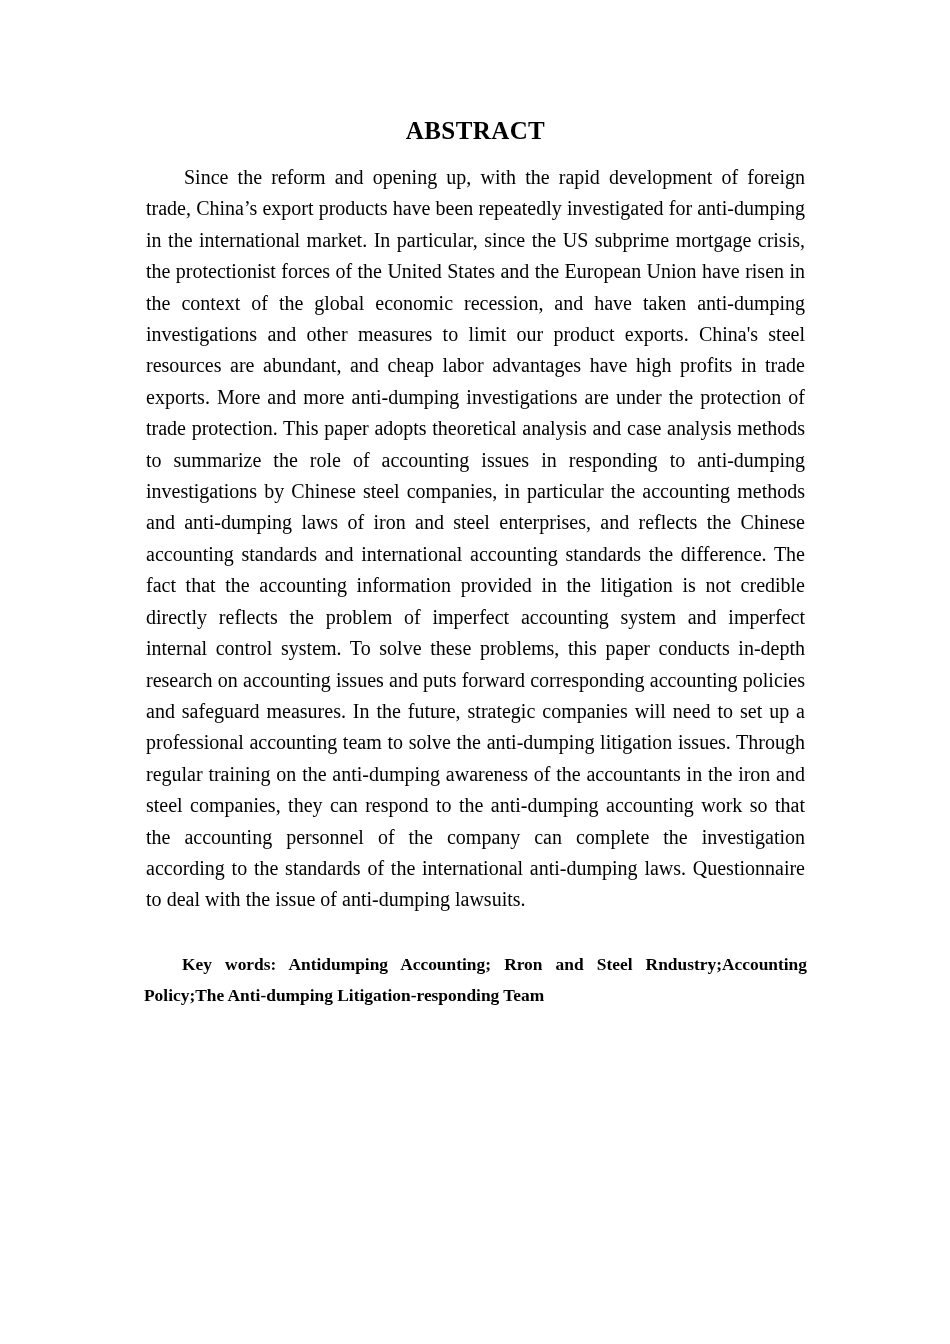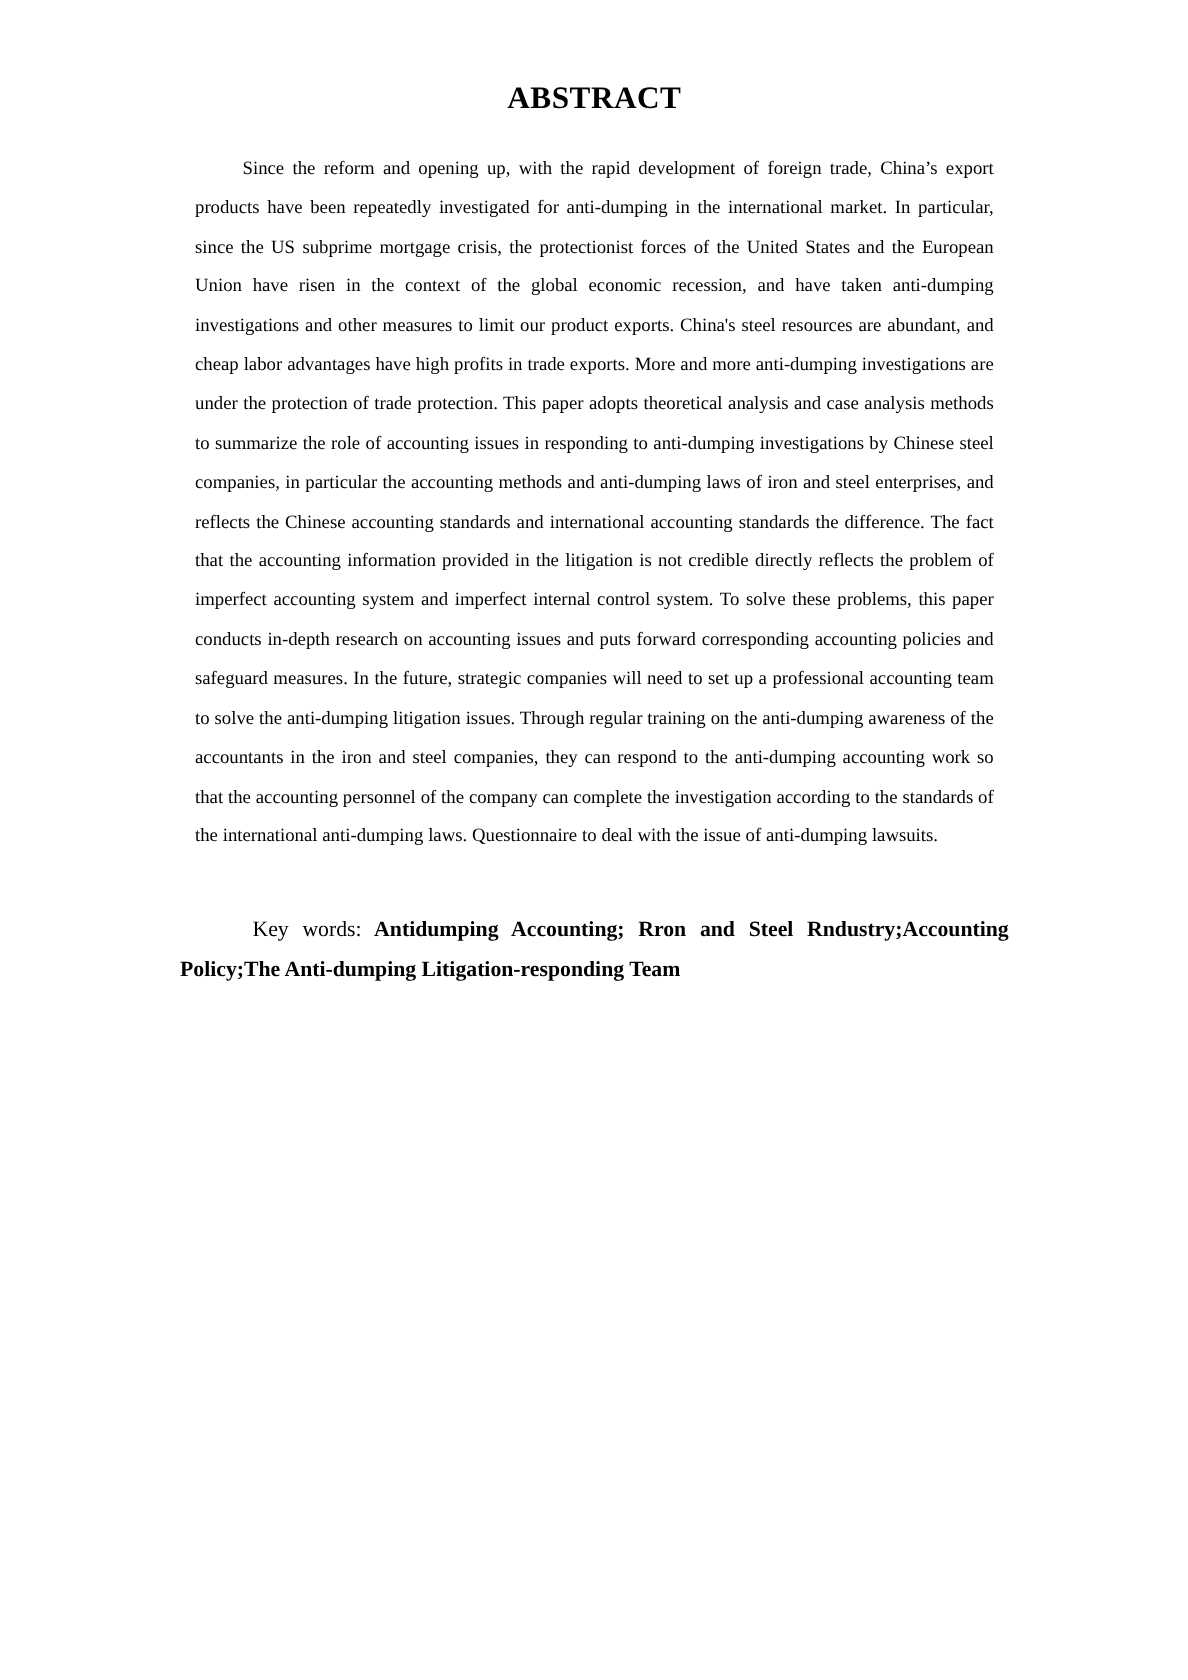--- a/index.html
+++ b/index.html
@@ -27,50 +27,49 @@
     top: 0;
     width: 663px;
   }
 
   .abstract-heading {
     text-align: center;
     font-size: 25px;
     font-weight: bold;
     letter-spacing: 0.4px;
     margin: 0;
-    padding-top: 64px;
+    padding-top: 116px;
     line-height: 30px;
     font-family: "Liberation Serif", "DejaVu Serif", serif;
   }
 
   .abstract-body {
-    margin: 12px;
+    margin: 2px;
     padding-top: 14px;
-    font-size: 15px;
+    font-size: 20px;
     line-height: 31.4px;
     text-align: justify;
     text-justify: inter-word;
     text-indent: 38px;
     hyphens: none;
     word-spacing: 0.1px;
   }
 
   .keywords {
     margin: 0;
     padding-top: 31px;
     font-size: 17.4px;
     line-height: 31.4px;
     text-align: justify;
     text-justify: inter-word;
     text-indent: 38px;
   }
 
   .kw-label {
-    font-weight: normal;
-    margin-left: 20px;
+    font-weight: bold;
   }
 
   .kw-value {
     font-weight: bold;
   }
 </style>
 </head>
 <body>
 
 <div class="page">

